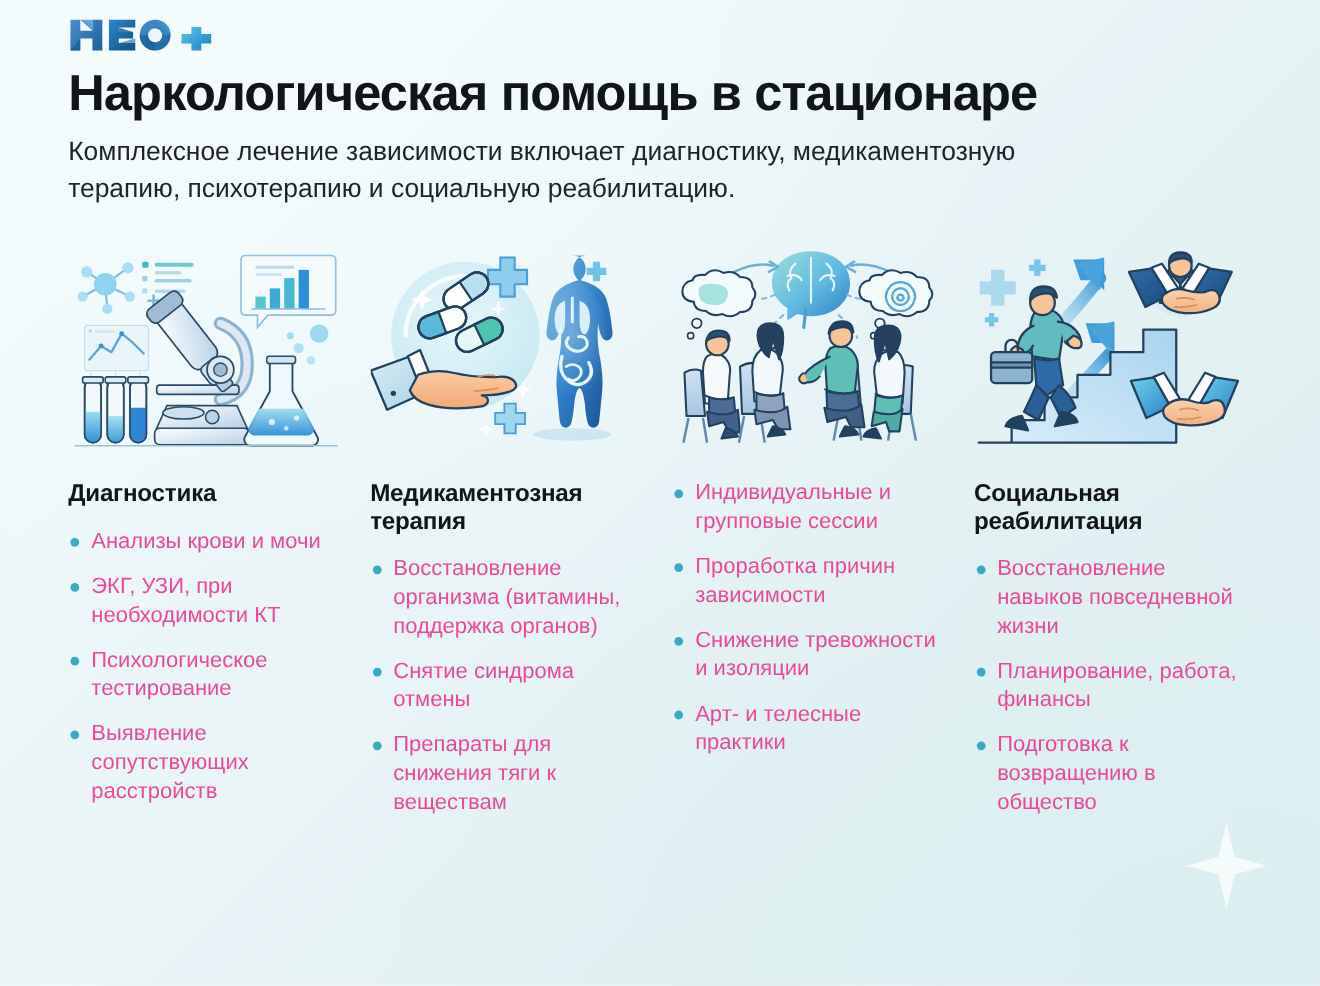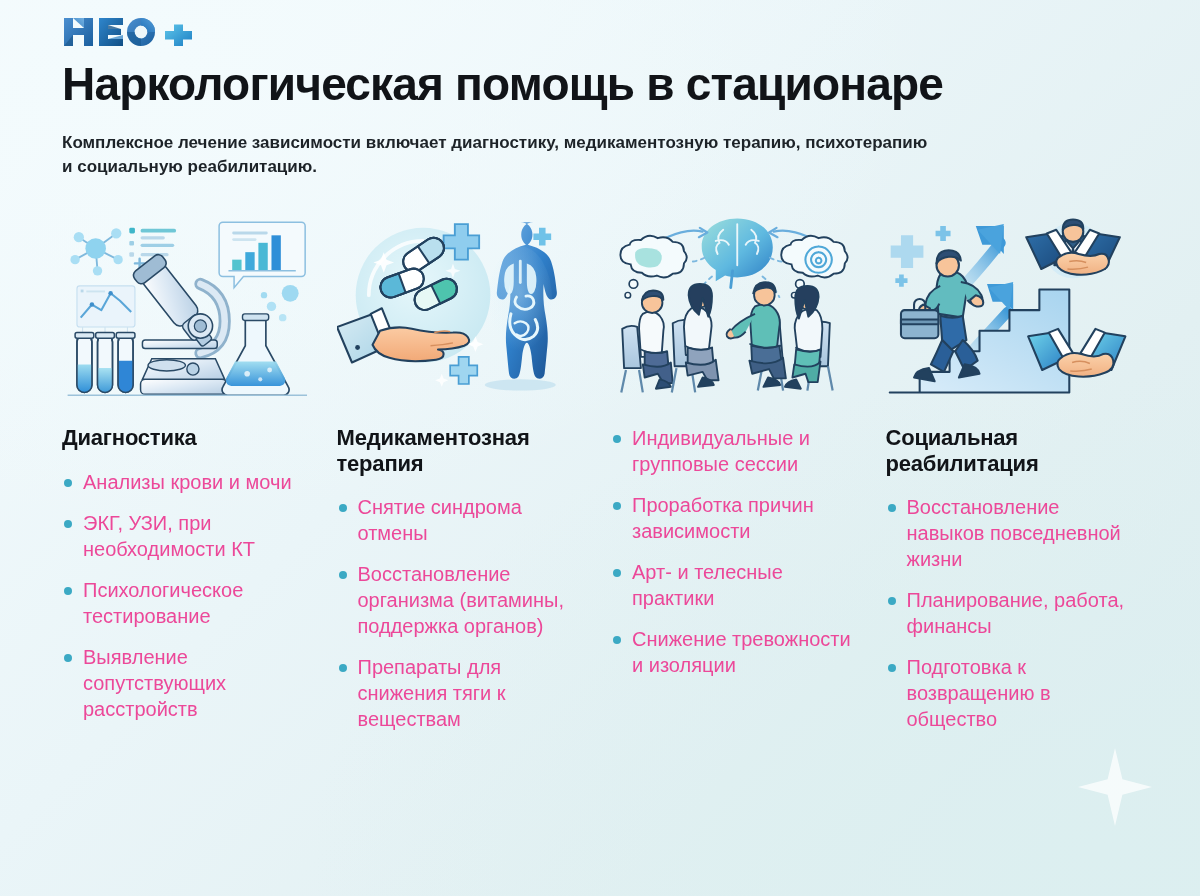--- a/index.html
+++ b/index.html
@@ -41,26 +41,25 @@
     font-size:46px;
     font-weight:bold;
     letter-spacing:-0.8px;
     color:#111418;
     line-height:1.06;
     white-space:nowrap;
   }
 
   
   .subtitle {
-    margin-top:22px;
-    font-size:17px;
+    margin-top:12px;
+    font-size:24px;
     line-height:1.42;
     color:#1d2328;
     max-width:880px;
-    font-weight:bold;
   }
 
   
   .columns {
     margin-top:26px;
     display:grid;
     grid-template-columns:repeat(4, 1fr);
     column-gap:22px;
   }
   .col { display:flex; flex-direction:column; }
@@ -362,22 +361,22 @@
             <path d="M192 94 q-4 6 1 10 q6 5 13 2 q6 -3 4 -9 q-2 -5 -8 -4" fill="none" stroke="#e8f8fd" stroke-width="3" stroke-linecap="round"></path>
             <path d="M186 112 q-4 14 4 22 q10 10 20 2 q8 -7 2 -18" fill="none" stroke="#e8f8fd" stroke-width="3.2" stroke-linecap="round"></path>
             <path d="M190 122 q6 -4 12 0 q5 4 1 10 q-5 6 -11 2" fill="none" stroke="#e8f8fd" stroke-width="2.6" stroke-linecap="round"></path>
 
             <ellipse cx="196" cy="96" rx="34" ry="56" fill="url(#m-glow)" opacity="0.35"></ellipse>
           </g>
         </svg>
       </div>
       <div class="col-heading">Медикаментозная терапия</div>
       <ul class="bullets">
+        <li>Восстановление организма (витамины, поддержка органов)</li>
         <li>Снятие синдрома отмены</li>
-        <li>Восстановление организма (витамины, поддержка органов)</li>
         <li>Препараты для снижения тяги к веществам</li>
       </ul>
     </div>
 
     <div class="col">
       <div class="illus">
         <svg viewBox="0 0 270 205" preserveAspectRatio="xMidYMid meet">
           <defs>
             <linearGradient id="p-brain" x1="0" y1="0" x2="1" y2="1">
               <stop offset="0" stop-color="#9ddfdc"></stop>
@@ -479,22 +478,22 @@
             <path d="M198 150 q16 5 26 0 l-2 22 h-26 Z" fill="#5fbfb7"></path>
             <path d="M196 166 q20 6 28 -3 l-3 22 h-10 l-3 -9 l-14 4 Z" fill="#4faca5"></path>
             <path d="M198 182 q-10 2 -12 8 l17 2 Z" fill="#22415e"></path>
             <path d="M197 148 q14 7 28 2" fill="none" stroke="#22415e" stroke-width="1.8"></path>
           </g>
         </svg>
       </div>
       <ul class="bullets">
         <li>Индивидуальные и групповые сессии</li>
         <li>Проработка причин зависимости</li>
+        <li>Снижение тревожности и изоляции</li>
         <li>Арт- и телесные практики</li>
-        <li>Снижение тревожности и изоляции</li>
       </ul>
     </div>
 
     <div class="col">
       <div class="illus">
         <svg viewBox="0 0 270 205" preserveAspectRatio="xMidYMid meet">
           <defs>
             <linearGradient id="s-stair" x1="0" y1="1" x2="1" y2="0">
               <stop offset="0" stop-color="#dceefa"></stop>
                 <stop offset="1" stop-color="#a8d4ef"></stop>

